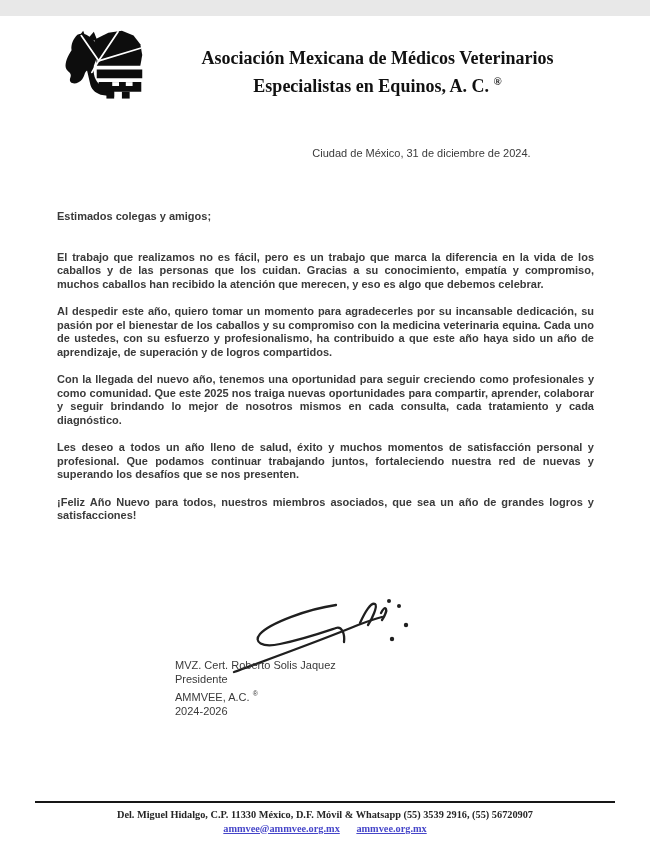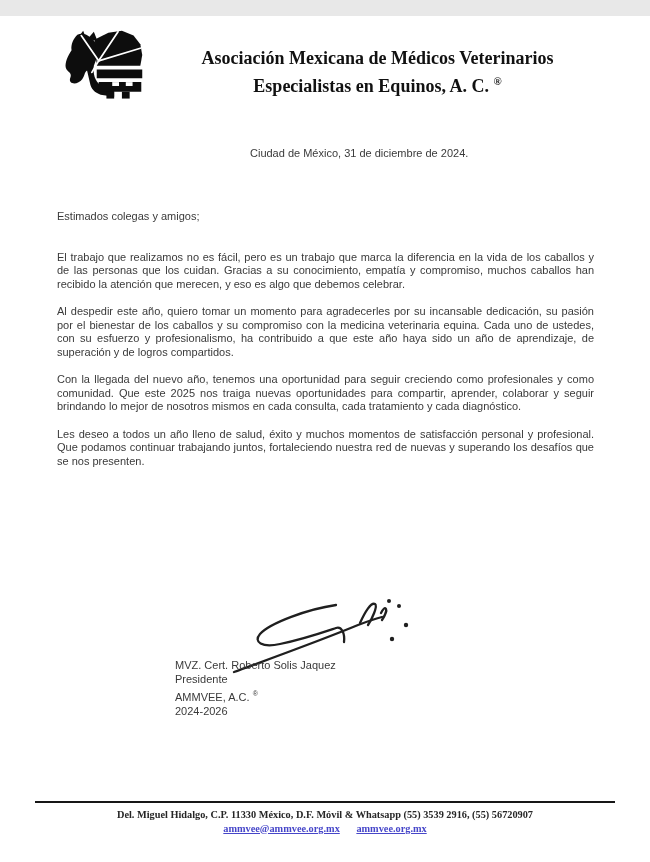--- a/index.html
+++ b/index.html
@@ -14,25 +14,25 @@
   .logo{position:absolute;left:58px;top:12px;width:92px;height:84px;}
   .title-block{
     position:absolute;left:145px;top:31px;width:465px;
     text-align:center;
     font-family:"Liberation Serif","DejaVu Serif",serif;
     font-weight:bold;font-size:18px;line-height:23px;color:#111111;
   }
   .title-block sup{font-size:11px;}
   .date-line{
     position:absolute;left:250px;top:131px;width:343px;
-    text-align:left;font-size:11px;color:#3a3a3a;
+    text-align:center;font-size:11px;color:#3a3a3a;
   }
   .letter-body{
     position:absolute;left:57px;top:194px;width:537px;
-    font-size:11px;line-height:13.5px;color:#3a3a3a;
+    font-size:11px;line-height:13.5px;color:#3a3a3a;font-weight:bold;
   }
   .salutation{margin:0 0 27px 0;}
   .letter-body p.para{margin:0 0 14px 0;text-align:justify;}
   .signature-img{position:absolute;left:232px;top:576px;width:182px;height:82px;}
   .sig-block{
     position:absolute;left:175px;top:642px;width:330px;
     text-align:left;font-size:11px;line-height:14.3px;color:#3a3a3a;
   }
   .sig-block sup{font-size:7px;}
   .footer{
@@ -88,20 +88,21 @@
   </div>
 
   <div class="date-line">Ciudad de México, 31 de diciembre de 2024.</div>
 
   <div class="letter-body">
     <p class="salutation">Estimados colegas y amigos;</p>
     <p class="para">El trabajo que realizamos no es fácil, pero es un trabajo que marca la diferencia en la vida de los caballos y de las personas que los cuidan. Gracias a su conocimiento, empatía y compromiso, muchos caballos han recibido la atención que merecen, y eso es algo que debemos celebrar.</p>
     <p class="para">Al despedir este año, quiero tomar un momento para agradecerles por su incansable dedicación, su pasión por el bienestar de los caballos y su compromiso con la medicina veterinaria equina. Cada uno de ustedes, con su esfuerzo y profesionalismo, ha contribuido a que este año haya sido un año de aprendizaje, de superación y de logros compartidos.</p>
     <p class="para">Con la llegada del nuevo año, tenemos una oportunidad para seguir creciendo como profesionales y como comunidad. Que este 2025 nos traiga nuevas oportunidades para compartir, aprender, colaborar y seguir brindando lo mejor de nosotros mismos en cada consulta, cada tratamiento y cada diagnóstico.</p>
     <p class="para">Les deseo a todos un año lleno de salud, éxito y muchos momentos de satisfacción personal y profesional. Que podamos continuar trabajando juntos, fortaleciendo nuestra red de nuevas y superando los desafíos que se nos presenten.</p>
+    <p class="para">¡Feliz Año Nuevo para todos, nuestros miembros asociados, que sea un año de grandes logros y satisfacciones!</p>
   </div>
 
   <div class="signature-img">
     <svg viewBox="0 0 182 82" width="182" height="82" xmlns="http://www.w3.org/2000/svg">
       <g stroke="#1f1f1f" stroke-width="2.3" fill="none" stroke-linecap="round">
 
         <path d="M104 13 C76 17 38 31 28 42 C21 50 30 56 48 52 C72 47 92 40 104 36 C110 34 113 42 112 50"></path>
 
         <path d="M2 80 C40 66 90 48 126 33 C134 30 142 27 150 25"></path>
 

